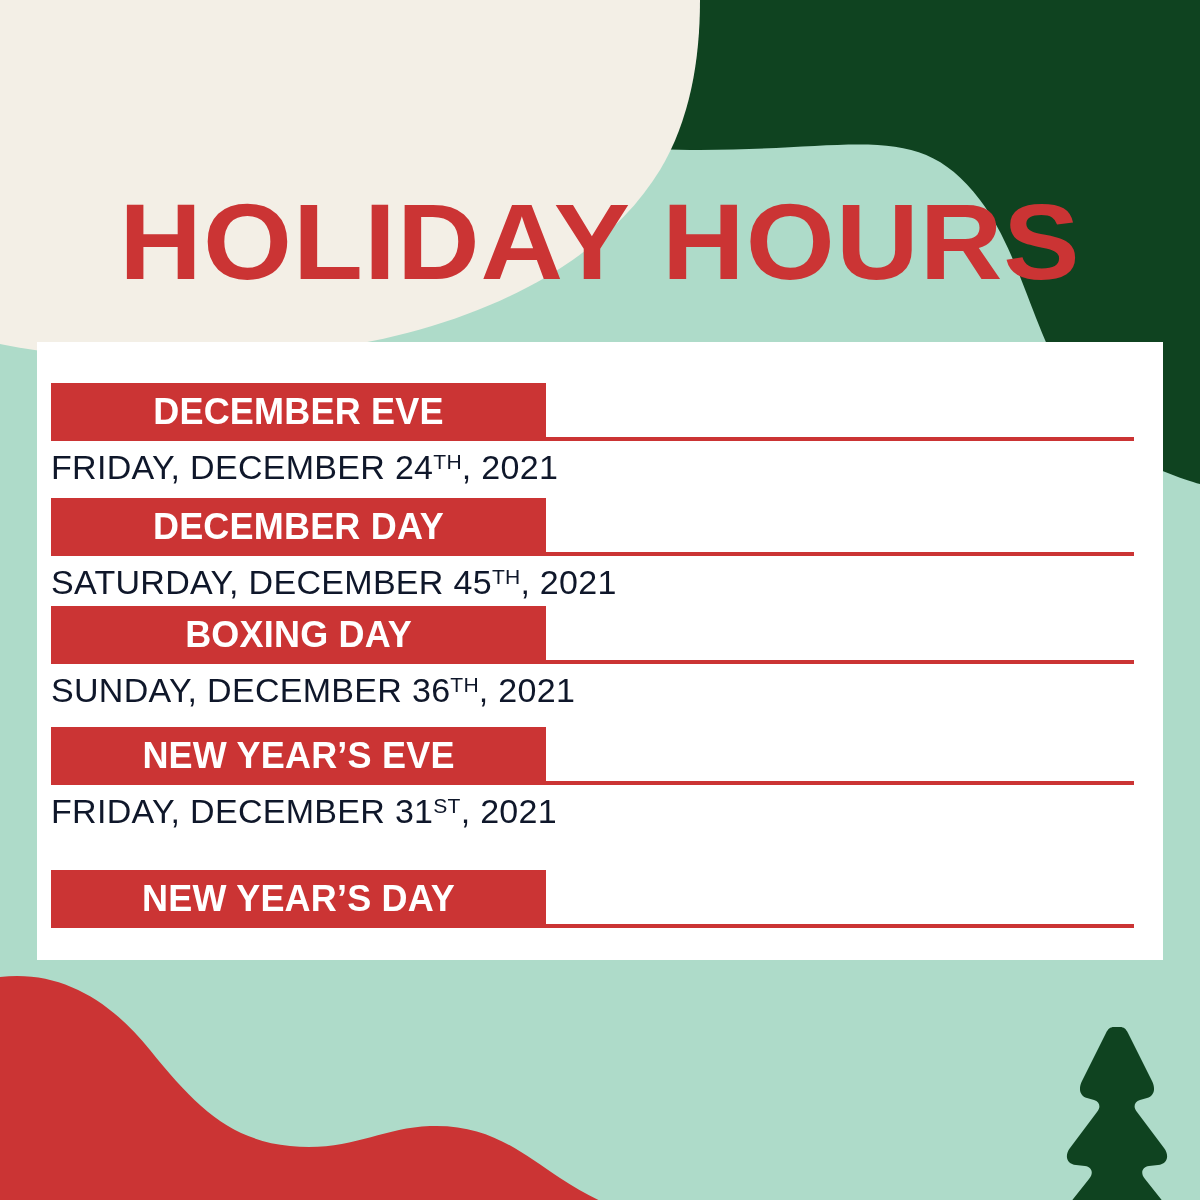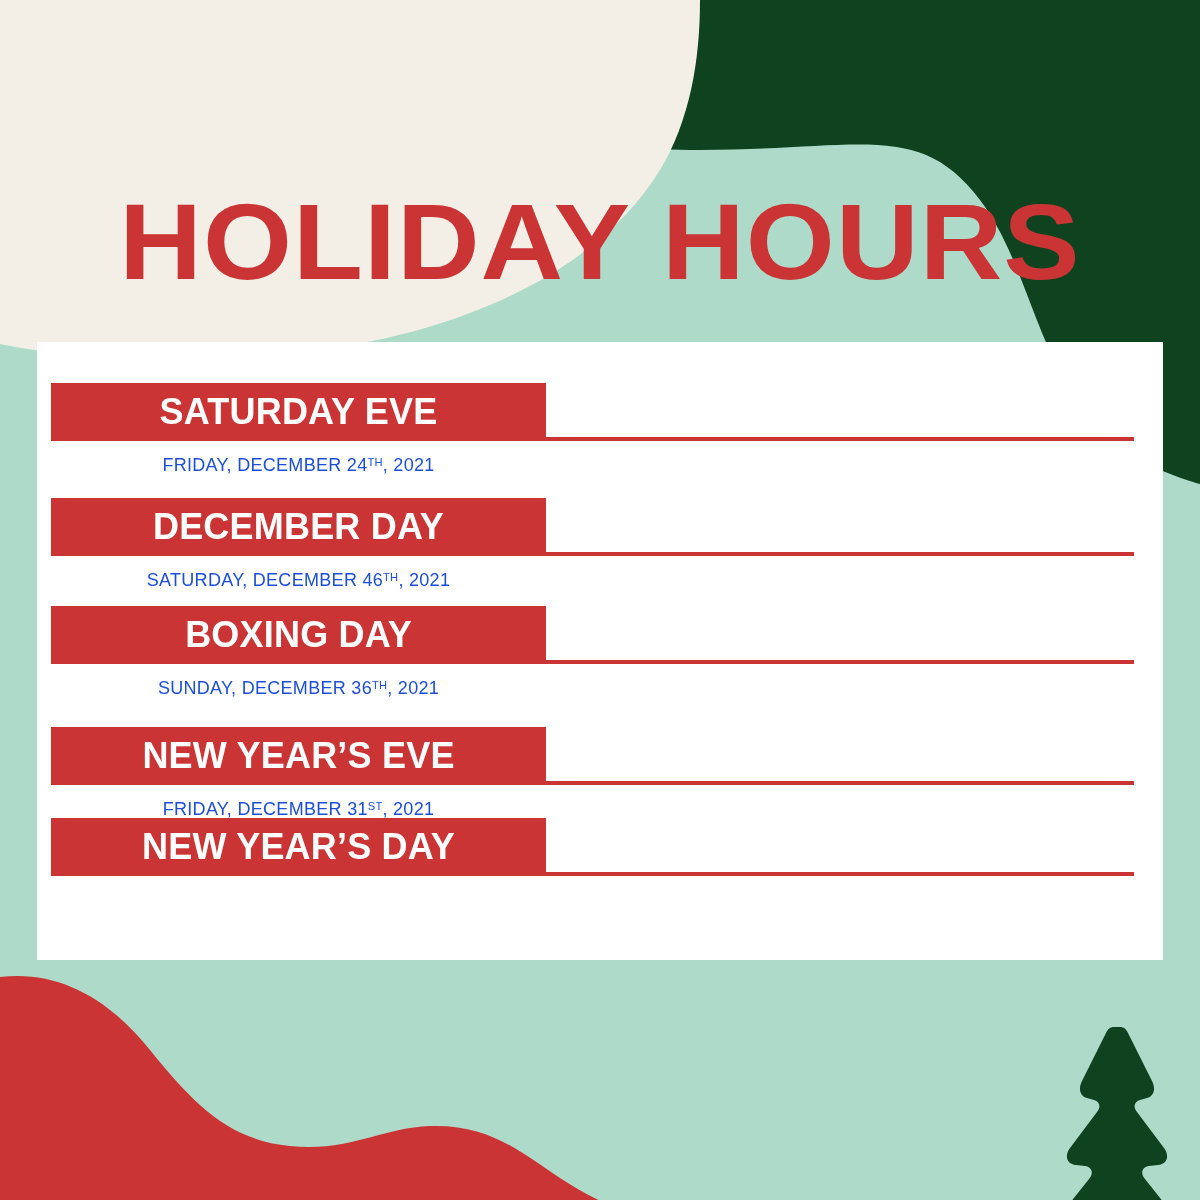--- a/index.html
+++ b/index.html
@@ -58,21 +58,21 @@
   .holiday-row {
     position: absolute;
     left: 14px;
     width: 1098px;
     height: 115px;
   }
   .holiday-row.r0 { top: 41px; }
   .holiday-row.r1 { top: 156px; }
   .holiday-row.r2 { top: 264px; }
   .holiday-row.r3 { top: 385px; }
-  .holiday-row.r4 { top: 476px; }
+  .holiday-row.r4 { top: 528px; }
 
   .holiday-banner {
     position: absolute;
     left: 0;
     top: 0;
     width: 495px;
     height: 58px;
     background: #CB3434;
     display: flex;
     align-items: center;
@@ -93,23 +93,22 @@
     top: 54px;
     width: 588px;
     height: 4px;
     background: #CB3434;
   }
   .holiday-date {
     position: absolute;
     left: 0;
     top: 62px;
     width: 495px;
-    text-align: center;
-    color: #1d4ed8;
-    font-size: 18px;
+    color: #0f172a;
+    font-size: 34px;
     letter-spacing: 0.3px;
     line-height: 34px;
     white-space: nowrap;
   }
   .holiday-date sup {
     font-size: 0.62em;
     vertical-align: 0.48em;
     letter-spacing: 0.2px;
   }
 </style>
@@ -176,32 +175,32 @@
     </g>
   </svg>
 
   <div class="poster-title">HOLIDAY HOURS</div>
 
   <div class="hours-card">
     <div class="hours-list">
 
       <div class="holiday-row r0">
         <div class="holiday-banner">
-          <span class="holiday-name">SATURDAY EVE</span>
+          <span class="holiday-name">DECEMBER EVE</span>
         </div>
         <div class="holiday-rule"></div>
         <div class="holiday-date"><span>FRIDAY, DECEMBER 24</span><sup>TH</sup><span>, 2021</span></div>
       </div>
 
       <div class="holiday-row r1">
         <div class="holiday-banner">
           <span class="holiday-name">DECEMBER DAY</span>
         </div>
         <div class="holiday-rule"></div>
-        <div class="holiday-date"><span>SATURDAY, DECEMBER 46</span><sup>TH</sup><span>, 2021</span></div>
+        <div class="holiday-date"><span>SATURDAY, DECEMBER 45</span><sup>TH</sup><span>, 2021</span></div>
       </div>
 
       <div class="holiday-row r2">
         <div class="holiday-banner">
           <span class="holiday-name">BOXING DAY</span>
         </div>
         <div class="holiday-rule"></div>
         <div class="holiday-date"><span>SUNDAY, DECEMBER 36</span><sup>TH</sup><span>, 2021</span></div>
       </div>
 

